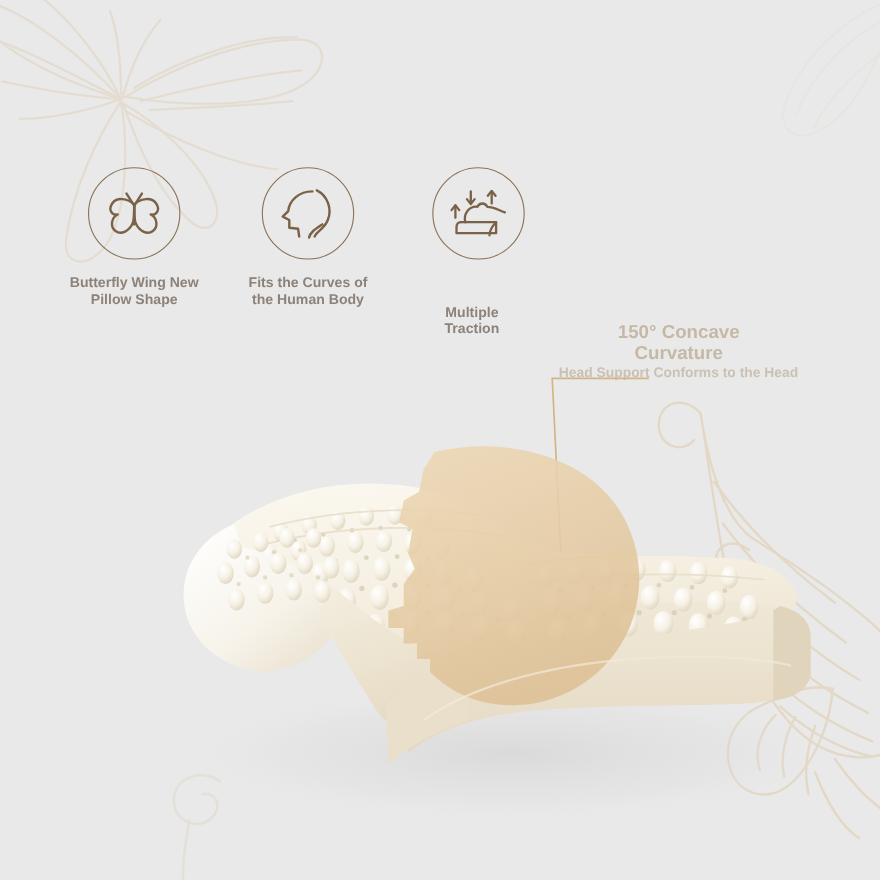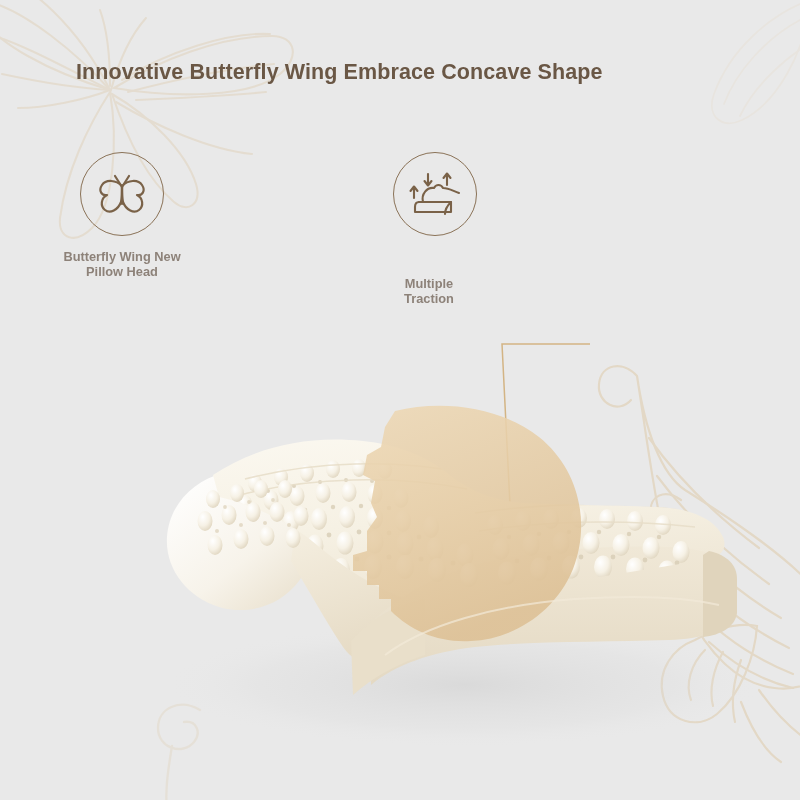--- a/index.html
+++ b/index.html
@@ -159,40 +159,52 @@
   </svg>
 
   <svg id="wm-bottomleft" class="watermark" viewBox="0 0 190 140">
     <g fill="none" stroke="#e3d8c7" stroke-width="2.4" stroke-linecap="round">
       <path d="M140 20 C120 8, 98 18, 98 38 C98 58, 122 66, 134 52 C142 42, 136 30, 124 32"></path>
       <path d="M112 56 C108 80, 104 104, 108 130"></path>
       <path d="M108 130 C92 142, 70 138, 64 122"></path>
     </g>
   </svg>
 
-  <div id="title">Innovative Butterfly Wing Embrace Concave Shape</div>
 
   <div class="feature" id="feature-0">
     <div class="feature-circle">
       <svg width="52" height="46" viewBox="0 0 52 46">
         <g fill="none" stroke="#7a6248" stroke-width="2.2" stroke-linecap="round" stroke-linejoin="round">
           <path d="M26 16 L19 5"></path>
           <path d="M26 16 L33 5"></path>
           <path d="M26 15 C20 9, 10 8, 6 14 C2 20, 6 25, 11 24
                    C5 27, 4 35, 9 39 C14 43, 22 39, 25 31 C26 27, 26 20, 26 15 Z"></path>
           <path d="M26 15 C32 9, 42 8, 46 14 C50 20, 46 25, 41 24
                    C47 27, 48 35, 43 39 C38 43, 30 39, 27 31 C26 27, 26 20, 26 15 Z"></path>
           <path d="M26 16 L26 33"></path>
         </g>
       </svg>
     </div>
     <div class="feature-label">Butterfly Wing New
-Pillow Head</div>
+Pillow Shape</div>
   </div>
 
+  <div class="feature" id="feature-1">
+    <div class="feature-circle">
+      <svg width="52" height="48" viewBox="0 0 52 48">
+        <g fill="none" stroke="#7a6248" stroke-width="2.2" stroke-linecap="round" stroke-linejoin="round">
+          <path d="M30 4 C18 4, 9 12, 8 22 L3 27 L9 30 L9 37 L17 38 L18 45"></path>
+          <path d="M34 3 C44 8, 48 20, 44 30 C41 38, 34 40, 32 45"></path>
+          <path d="M39 34 C33 38, 28 41, 27 46"></path>
+        </g>
+      </svg>
+    </div>
+    <div class="feature-label">Fits the Curves of
+the Human Body</div>
+  </div>
 
   <div class="feature" id="feature-2">
     <div class="feature-circle">
       <svg width="56" height="48" viewBox="0 0 56 48">
         <g fill="none" stroke="#7a6248" stroke-width="2.1" stroke-linecap="round" stroke-linejoin="round">
           <path d="M21 4 L21 15"></path>
             <path d="M17.5 11 L21 15.5 L24.5 11"></path>
           <path d="M40 15 L40 4"></path>
             <path d="M36.5 8 L40 3.5 L43.5 8"></path>
           <path d="M7 28 L7 17"></path>
@@ -201,20 +213,25 @@
                    C42 18, 46 21, 52 23"></path>
           <path d="M12 32 L44 32 C40 36, 38 40, 38 44"></path>
           <path d="M12 32 C9 32, 8 34, 8 37 L8 42 L44 42 L44 32"></path>
         </g>
       </svg>
     </div>
     <div class="feature-label">Multiple
 Traction</div>
   </div>
 
+  <div id="callout">
+    <div id="callout-title">150° Concave
+Curvature</div>
+    <div id="callout-sub">Head Support Conforms to the Head</div>
+  </div>
 
   <svg id="leader" viewBox="0 0 160 290">
     <polyline points="70,175 62,14 150,14" fill="none" stroke="#d3b484" stroke-width="1.5"></polyline>
   </svg>
 
   <svg id="product" viewBox="0 0 700 420">
     <defs>
       <linearGradient id="topFace" x1="0" y1="0" x2="0.35" y2="1">
         <stop offset="0%" stop-color="#fbf8f0"></stop>
         <stop offset="55%" stop-color="#f6f1e4"></stop>

